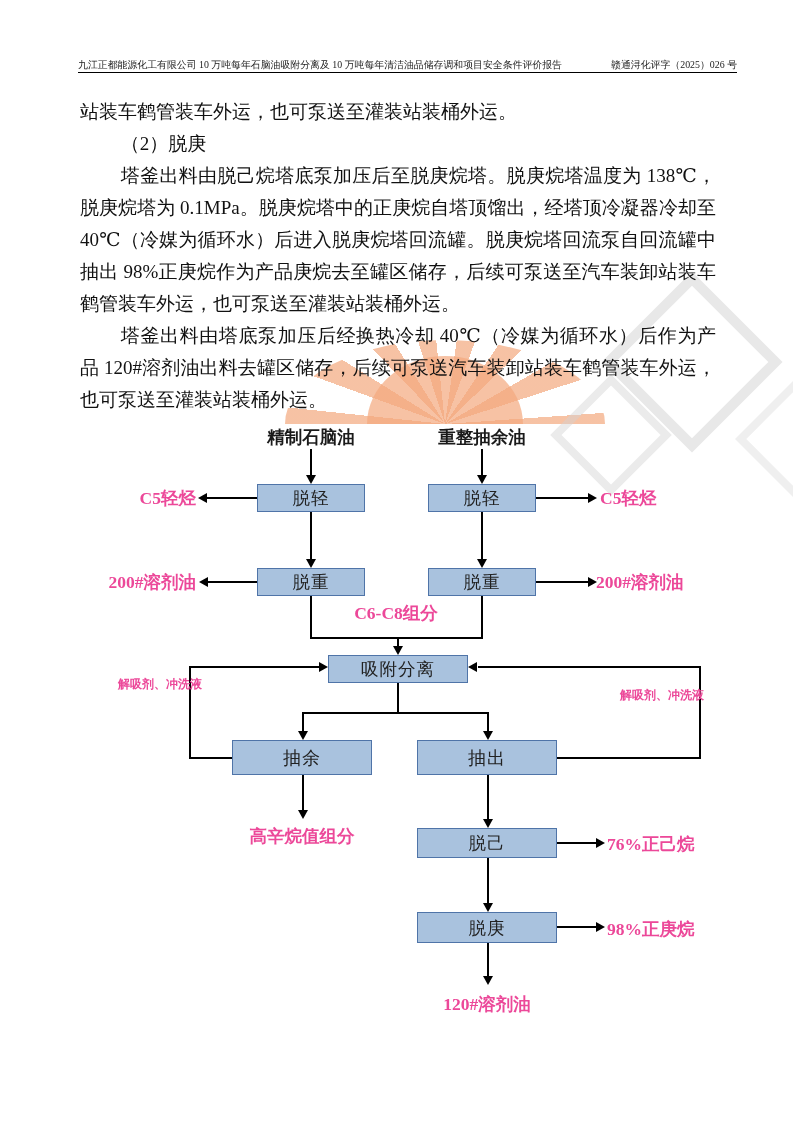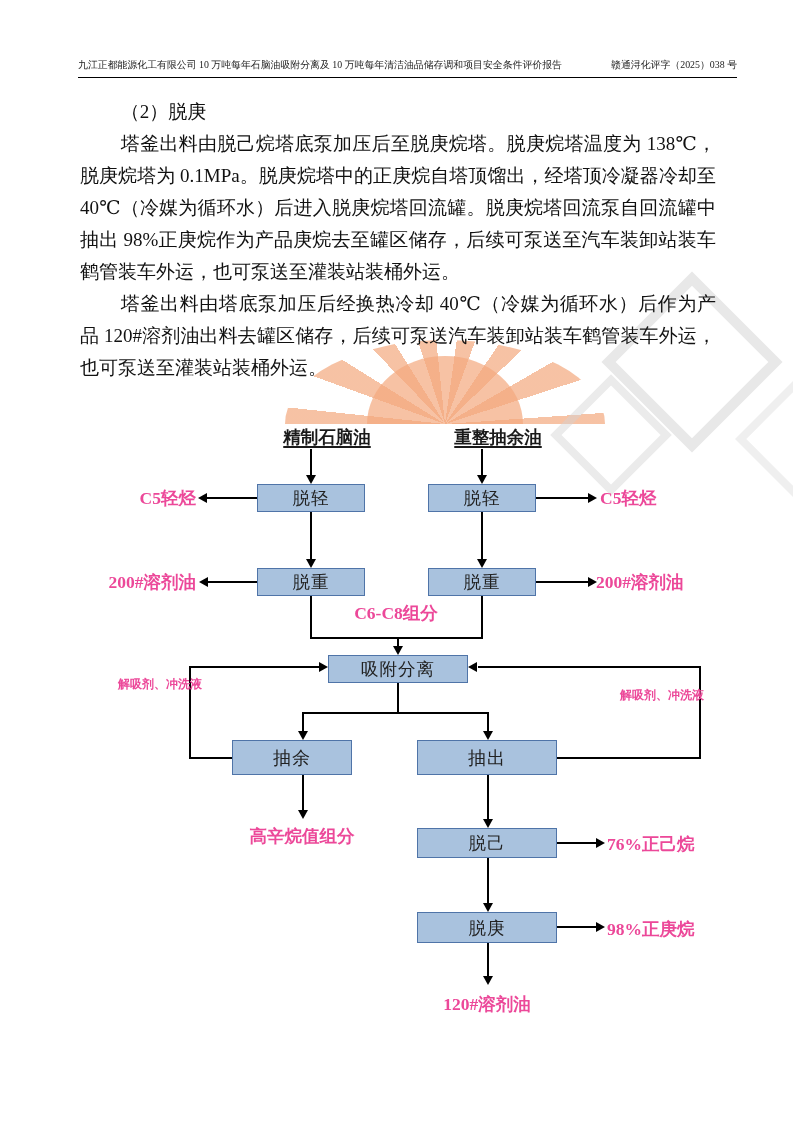--- a/index.html
+++ b/index.html
@@ -4,21 +4,21 @@
 <style>
   html,body{margin:0;padding:0;background:#e8e8e8;}
   .page{
     position:relative;width:793px;height:1122px;margin:0 auto;background:#ffffff;
     font-family:"Liberation Serif","DejaVu Serif",serif;color:#1a1a1a;overflow:hidden;
   }
   
   .hdr{
     position:absolute;left:78px;top:58px;width:659px;
     display:flex;justify-content:space-between;align-items:flex-end;
-    font-size:9.9px;color:#222;border-bottom:1.2px solid #000;padding-bottom:5px;
+    font-size:9.9px;color:#222;border-bottom:1.2px solid #000;
     white-space:nowrap;
   }
   
   .wm-sun{
     position:absolute;left:285px;top:340px;width:320px;height:84px;
     border-radius:160px 160px 0 0 / 84px 84px 0 0;
     background:repeating-conic-gradient(from 264deg at 50% 100%, #f3a87d 0 12deg, transparent 12deg 26deg);
     opacity:.7;z-index:0;
   }
   .wm-sun-core{
@@ -46,44 +46,45 @@
   .vl{position:absolute;width:2px;background:#000;}
   .hl{position:absolute;height:2px;background:#000;}
   .ah{position:absolute;width:0;height:0;}
   .ah.down{border-left:5px solid transparent;border-right:5px solid transparent;border-top:9px solid #000;}
   .ah.left{border-top:5px solid transparent;border-bottom:5px solid transparent;border-right:9px solid #000;}
   .ah.right{border-top:5px solid transparent;border-bottom:5px solid transparent;border-left:9px solid #000;}
   .lbl{position:absolute;font-weight:bold;font-size:17.5px;color:#ec4899;white-space:nowrap;}
   .lbl.small{font-size:12px;}
   .feed{
     position:absolute;transform:translateX(-50%);font-weight:bold;font-size:17.5px;white-space:nowrap;
-    text-decoration:underline;text-underline-offset:3px;text-decoration-thickness:1.5px;margin-left:16px;
+    text-underline-offset:3px;text-decoration-thickness:1.5px;
   }
   .center{transform:translateX(-50%);}
   .ral{text-align:right;}
   
   .pagenum{position:absolute;left:0;top:1036px;width:100%;text-align:center;font-size:13px;color:#222;z-index:2;}
 </style>
 </head>
 <body>
 
 <div class="page">
 
   <div class="wm-sun"></div>
   <div class="wm-sun-core"></div>
   <div class="wm-d wm-d1"></div>
   <div class="wm-d wm-d2"></div>
   <div class="wm-d wm-d3"></div>
 
   <div class="hdr">
     <span>九江正都能源化工有限公司 10 万吨每年石脑油吸附分离及 10 万吨每年清洁油品储存调和项目安全条件评价报告</span>
-    <span>赣通浔化评字（2025）038 号</span>
+    <span>赣通浔化评字（2025）026 号</span>
   </div>
 
   <div class="bodytext">
+    <p>站装车鹤管装车外运，也可泵送至灌装站装桶外运。</p>
     <p class="ind">（2）脱庚</p>
     <p class="ind">塔釜出料由脱己烷塔底泵加压后至脱庚烷塔。脱庚烷塔温度为 138℃，脱庚烷塔为 0.1MPa。脱庚烷塔中的正庚烷自塔顶馏出，经塔顶冷凝器冷却至 40℃（冷媒为循环水）后进入脱庚烷塔回流罐。脱庚烷塔回流泵自回流罐中抽出 98%正庚烷作为产品庚烷去至罐区储存，后续可泵送至汽车装卸站装车鹤管装车外运，也可泵送至灌装站装桶外运。</p>
     <p class="ind">塔釜出料由塔底泵加压后经换热冷却 40℃（冷媒为循环水）后作为产品 120#溶剂油出料去罐区储存，后续可泵送汽车装卸站装车鹤管装车外运，也可泵送至灌装站装桶外运。</p>
   </div>
 
   <div class="diag">
 
     <div class="feed" style="left:311px;top:5px;">精制石脑油</div>
     <div class="feed" style="left:482px;top:5px;">重整抽余油</div>
 
@@ -140,21 +141,21 @@
     <div class="hl" style="left:557px;top:337px;width:144px;"></div>
     <div class="lbl small" style="left:620px;top:267px;">解吸剂、冲洗液</div>
 
     <div class="vl" style="left:397px;top:263px;height:29px;"></div>
     <div class="hl" style="left:302px;top:292px;width:187px;"></div>
     <div class="vl" style="left:302px;top:292px;height:20px;"></div>
     <div class="ah down" style="left:298px;top:311px;"></div>
     <div class="vl" style="left:487px;top:292px;height:20px;"></div>
     <div class="ah down" style="left:483px;top:311px;"></div>
 
-    <div class="box" style="left:232px;top:320px;width:120px;height:35px;font-size:18px;">抽余</div>
+    <div class="box" style="left:232px;top:320px;width:140px;height:35px;font-size:18px;">抽余</div>
     <div class="box" style="left:417px;top:320px;width:140px;height:35px;font-size:18px;">抽出</div>
 
     <div class="vl" style="left:302px;top:355px;height:36px;"></div>
     <div class="ah down" style="left:298px;top:390px;"></div>
     <div class="lbl center" style="left:302px;top:404px;">高辛烷值组分</div>
 
     <div class="vl" style="left:487px;top:355px;height:45px;"></div>
     <div class="ah down" style="left:483px;top:399px;"></div>
     <div class="box" style="left:417px;top:408px;width:140px;height:30px;">脱己</div>
     <div class="hl" style="left:557px;top:422px;width:40px;"></div>

